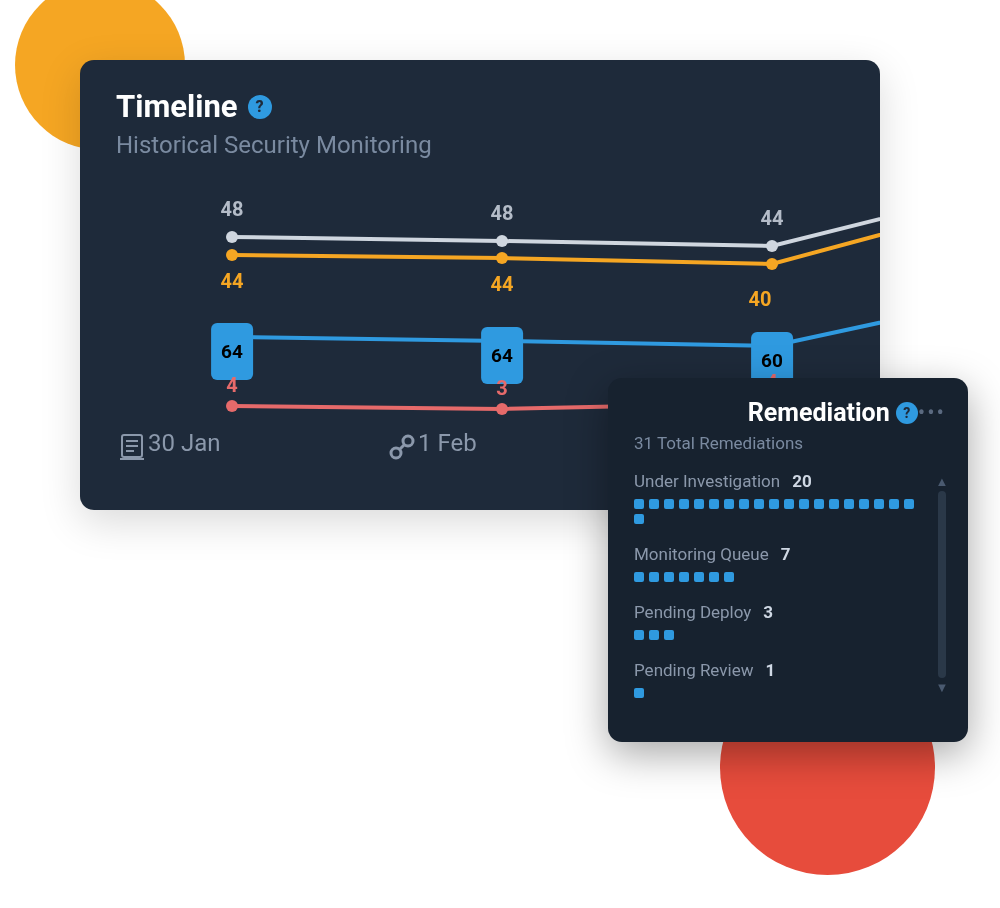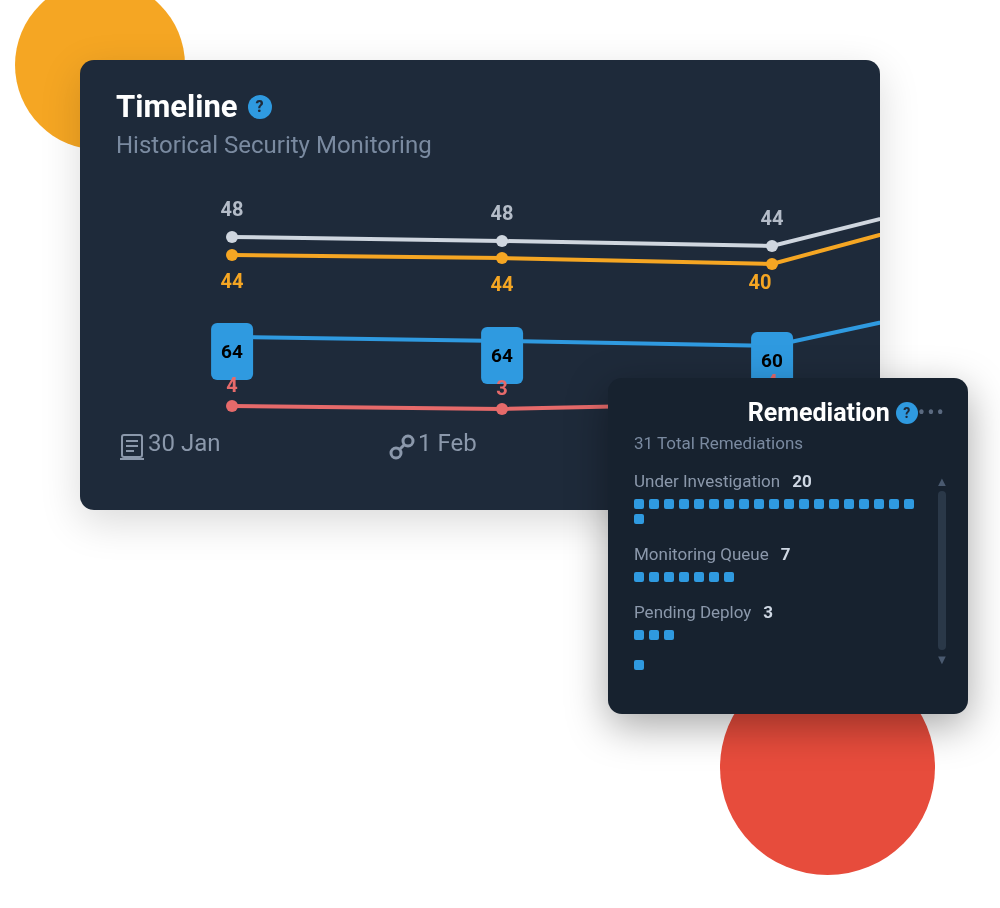--- a/index.html
+++ b/index.html
@@ -241,21 +241,21 @@
       <circle cx="422" cy="230" r="6" fill="#e66a6a"></circle>
       <circle cx="692" cy="224" r="6" fill="#e66a6a"></circle>
     </svg>
 
     <div class="label lbl-gray" style="left:152px;top:18px">48</div>
     <div class="label lbl-gray" style="left:422px;top:22px">48</div>
     <div class="label lbl-gray" style="left:692px;top:27px">44</div>
 
     <div class="label lbl-orange" style="left:152px;top:90px">44</div>
     <div class="label lbl-orange" style="left:422px;top:93px">44</div>
-    <div class="label lbl-orange" style="left:680px;top:91px">40</div>
+    <div class="label lbl-orange" style="left:680px;top:108px">40</div>
 
     <div class="label lbl-blue-pill" style="left:152px;top:144px">64</div>
     <div class="label lbl-blue-pill" style="left:422px;top:148px">64</div>
     <div class="label lbl-blue-pill" style="left:692px;top:153px">60</div>
 
     <div class="label lbl-red" style="left:152px;top:194px">4</div>
     <div class="label lbl-red" style="left:422px;top:197px">3</div>
     <div class="label lbl-red" style="left:692px;top:191px">4</div>
   </div>
 
@@ -344,20 +344,24 @@
         <span>Pending Deploy</span>
         <span class="remed-val">3</span>
       </div>
       <div class="remed-dots">
           <div class="dot"></div>
           <div class="dot"></div>
           <div class="dot"></div>
         </div>
     </div>
     <div class="remed-item">
+      <div class="remed-line">
+        <span>Pending Review</span>
+        <span class="remed-val">1</span>
+      </div>
       <div class="remed-dots">
           <div class="dot"></div>
         </div>
     </div>
 
     <div class="scrollbar">
       <div class="scroll-arrow">▲</div>
       <div class="scroll-track"></div>
       <div class="scroll-arrow">▼</div>
     </div>

